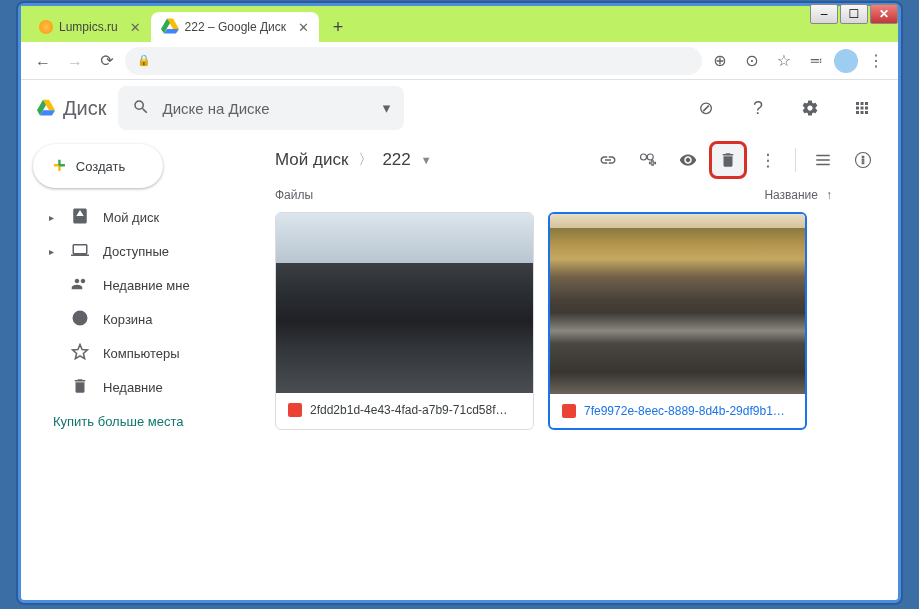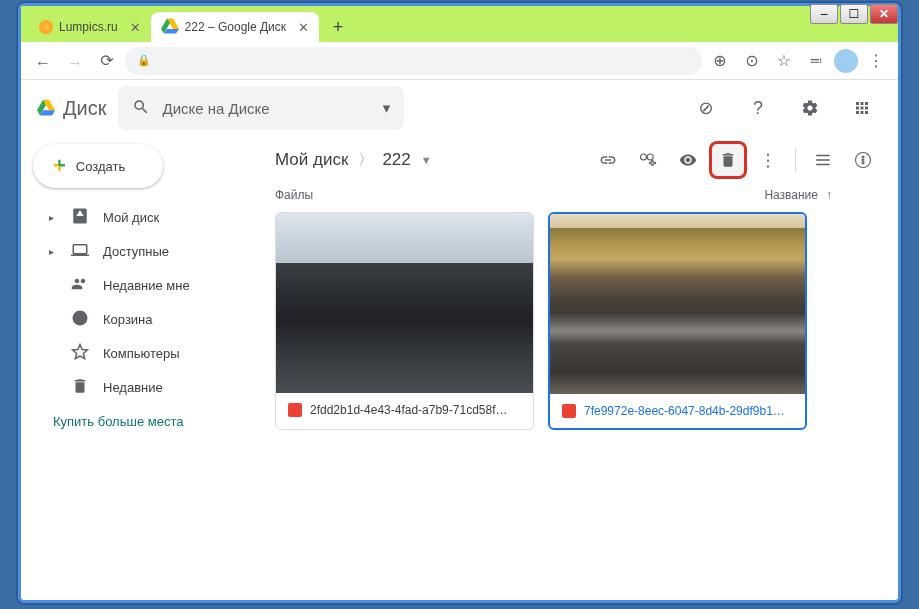--- a/index.html
+++ b/index.html
@@ -244,20 +244,20 @@
             <div class="thumb car1"></div>
             <div class="fname">
               <span class="fico"></span>
               <span class="ftxt">2fdd2b1d-4e43-4fad-a7b9-71cd58f…</span>
             </div>
           </div>
           <div class="file sel">
             <div class="thumb car2"></div>
             <div class="fname">
               <span class="fico"></span>
-              <span class="ftxt">7fe9972e-8eec-6047-8d4b-29df9b1…</span>
+              <span class="ftxt">7fe9972e-8eec-8889-8d4b-29df9b1…</span>
             </div>
           </div>
         </div>
       </div>
     </div>
   </div>
 </div>
 
 </body></html>

